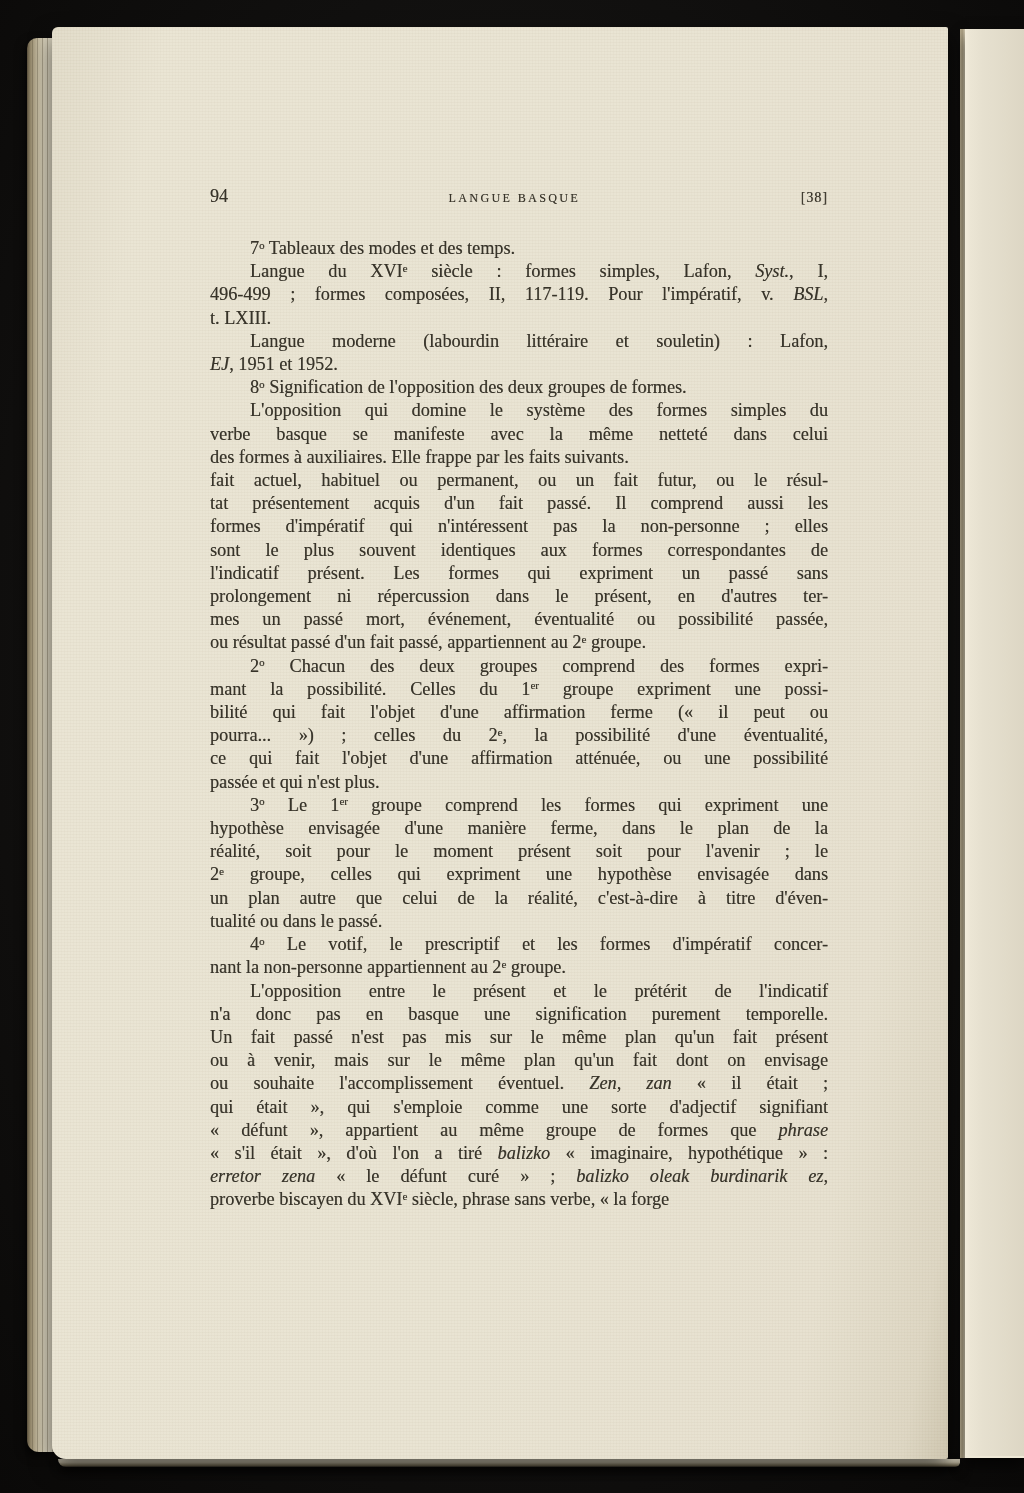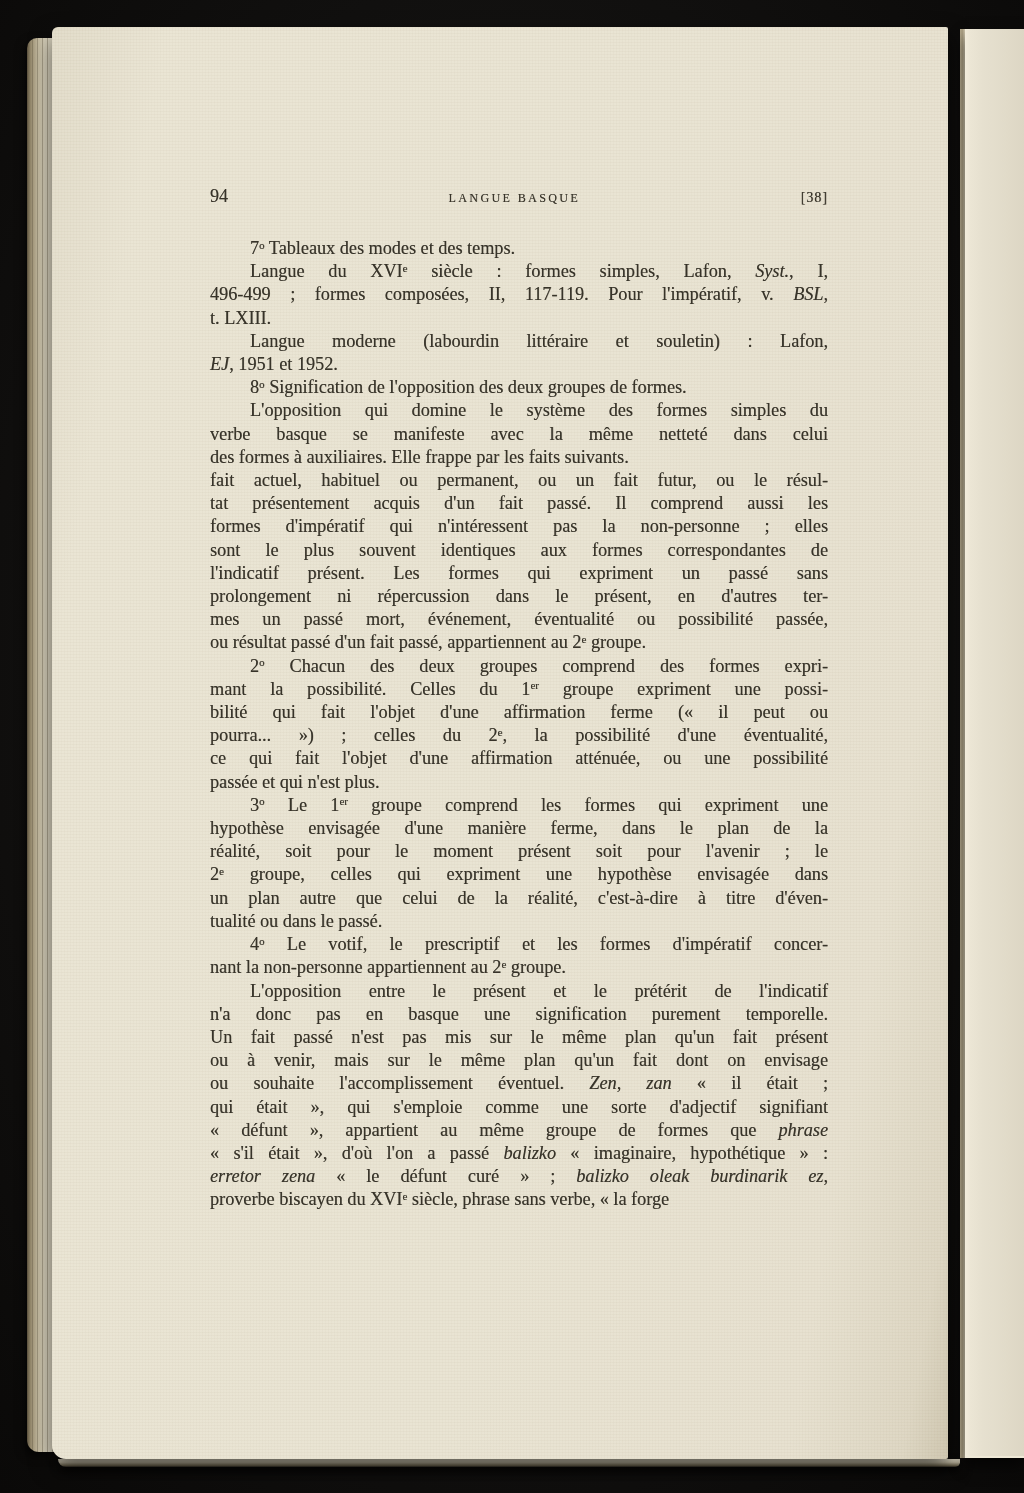--- a/index.html
+++ b/index.html
@@ -135,21 +135,21 @@
             <div class="line last"><span>nant la non-personne appartiennent au 2</span><span class="sup">e</span><span> groupe.</span></div>
           </div>
           <div class="para">
             <div class="line first"><span>L'opposition entre le présent et le prétérit de l'indicatif</span></div>
             <div class="line"><span>n'a donc pas en basque une signification purement temporelle.</span></div>
             <div class="line"><span>Un fait passé n'est pas mis sur le même plan qu'un fait présent</span></div>
             <div class="line"><span>ou à venir, mais sur le même plan qu'un fait dont on envisage</span></div>
             <div class="line"><span>ou souhaite l'accomplissement éventuel. </span><span class="it">Zen, zan</span><span> « il était ;</span></div>
             <div class="line"><span>qui était », qui s'emploie comme une sorte d'adjectif signifiant</span></div>
             <div class="line"><span>« défunt », appartient au même groupe de formes que </span><span class="it">phrase</span></div>
-            <div class="line"><span>« s'il était », d'où l'on a passé </span><span class="it">balizko</span><span> « imaginaire, hypothétique » :</span></div>
+            <div class="line"><span>« s'il était », d'où l'on a tiré </span><span class="it">balizko</span><span> « imaginaire, hypothétique » :</span></div>
             <div class="line"><span class="it">erretor zena</span><span> « le défunt curé » ; </span><span class="it">balizko oleak burdinarik ez</span><span>,</span></div>
             <div class="line last"><span>proverbe biscayen du XVI</span><span class="sup">e</span><span> siècle, phrase sans verbe, « la forge</span></div>
           </div>
         </div>
     </div>
   </div>
   <div class="crease"></div>
   <div class="facing"></div>
 </div>
 

